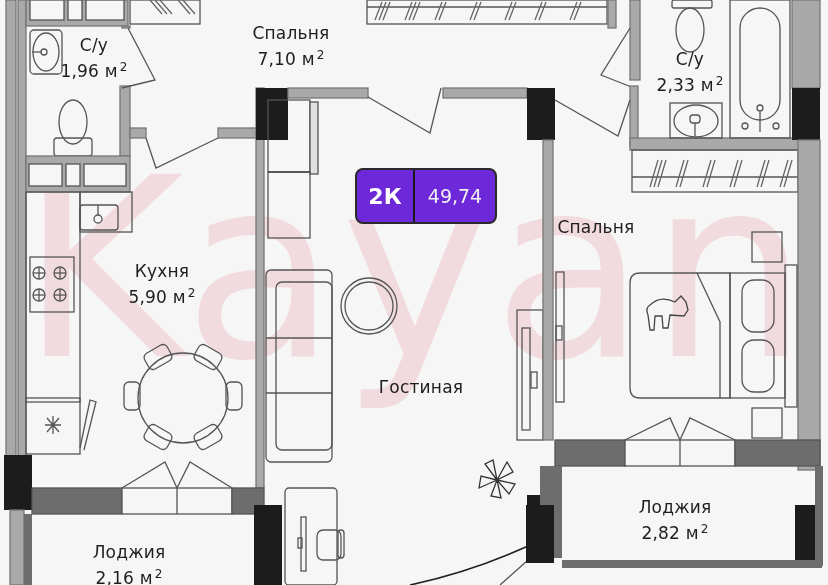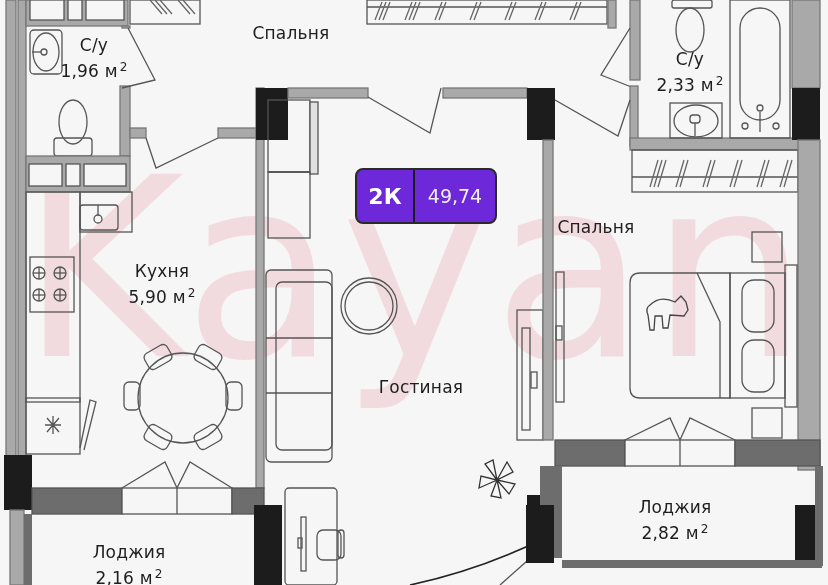--- a/index.html
+++ b/index.html
@@ -249,20 +249,21 @@
   </g>
 </svg>
 
 <div class="label" style="left:94px; top:34px;">
   <span>С/у</span>
   <span class="area"><span>1,96 м</span><sup>2</sup></span>
 </div>
 
 <div class="label" style="left:291px; top:22px;">
   <span>Спальня</span>
+  <span class="area"><span>7,10 м</span><sup>2</sup></span>
 </div>
 
 <div class="label" style="left:690px; top:48px;">
   <span>С/у</span>
   <span class="area"><span>2,33 м</span><sup>2</sup></span>
 </div>
 
 <div class="label" style="left:162px; top:260px;">
   <span>Кухня</span>
   <span class="area"><span>5,90 м</span><sup>2</sup></span>

